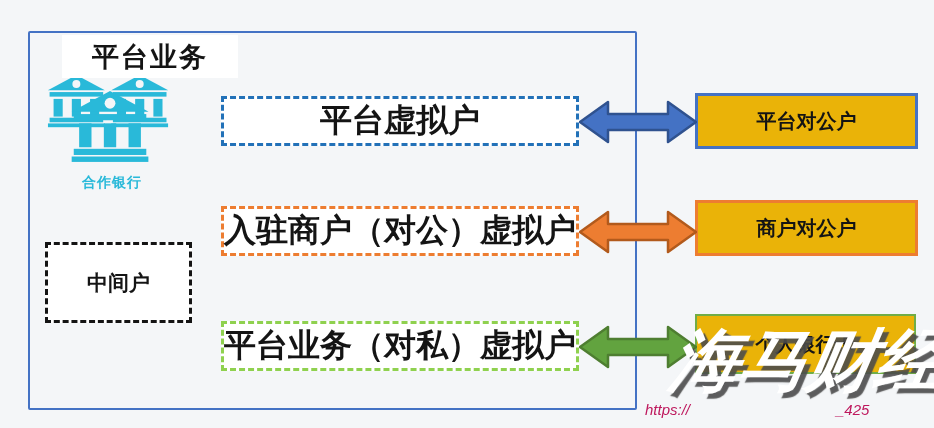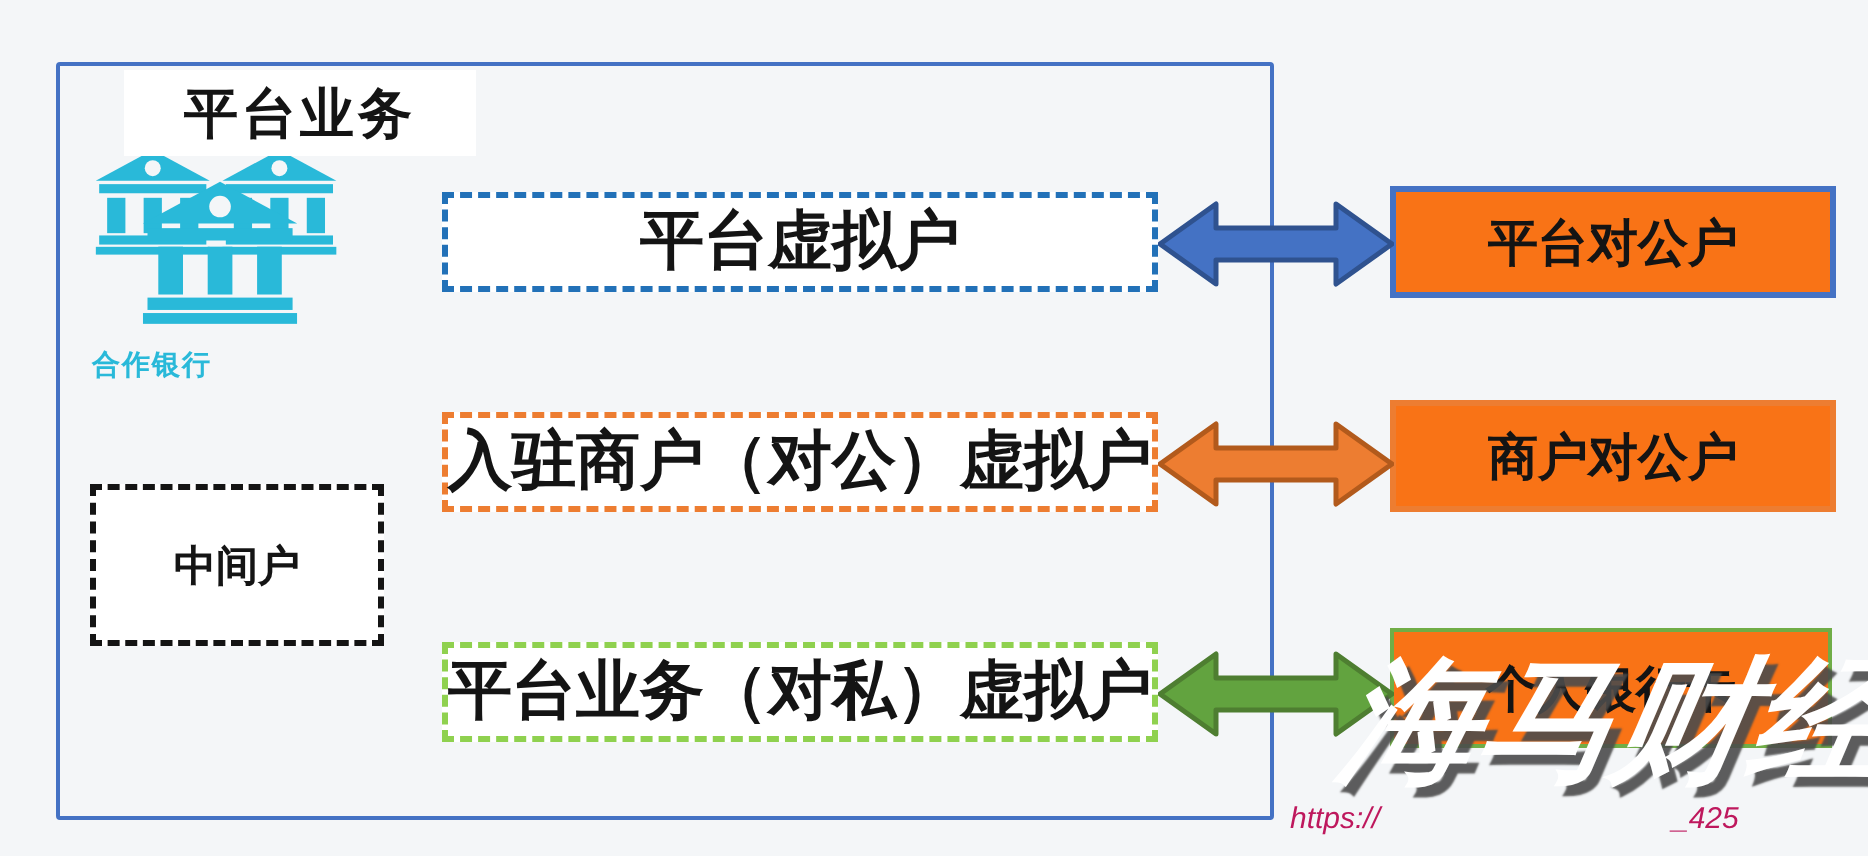--- a/index.html
+++ b/index.html
@@ -15,21 +15,21 @@
     border:2.5px solid #4472c4; border-radius:2px;
   }
   .title-box {
     position:absolute; left:62px; top:5px; width:176px; height:43px;
     background:#ffffff; display:flex; align-items:center; justify-content:center;
     font-size:27px; font-weight:700; letter-spacing:2px; z-index:2;margin-top:30px;
   }
   
   .bank-wrap { position:absolute; left:46px; top:72px; width:132px; z-index:1; }
   .bank-svg { display:block; width:132px; height:94px; }
-  .bank-label { margin-top:8px; text-align:left; font-size:14px; font-weight:700; color:#29b9d9; letter-spacing:1px; }
+  .bank-label { margin-top:8px; text-align:center; font-size:14px; font-weight:700; color:#29b9d9; letter-spacing:1px; }
   
   .dash-box {
     position:absolute; left:221px; width:352px; height:44px; background:#ffffff;
     display:flex; align-items:center; justify-content:center;
     font-size:32px; font-weight:600; z-index:1;
   }
   .dash-blue   { top:96px;  border:3px dashed #2271b8; }
   .dash-orange { top:206px; border:3px dashed #ed7d31; }
   .dash-green  { top:321px; border:3px dashed #8fd14f; }
   
@@ -40,23 +40,23 @@
     font-size:21px; font-weight:600; z-index:1;
   }
   
   .arrow { position:absolute; left:579px; width:118px; height:46px; z-index:3; }
   .arrow polygon { stroke-width:2.5; stroke-linejoin:round; }
   .arrow-1 { top:99px; }  .arrow-1 polygon { stroke:#2f528f; }
   .arrow-2 { top:209px; } .arrow-2 polygon { stroke:#b25a1c; }
   .arrow-3 { top:324px; } .arrow-3 polygon { stroke:#4e7e31; }
   
   .solid-box {
-    position:absolute; left:695px; width:217px; background:#f97316;
+    position:absolute; left:695px; width:217px; background:#eab308;
     display:flex; align-items:center; justify-content:center;
-    font-size:25px; font-weight:600; z-index:1;
+    font-size:20px; font-weight:600; z-index:1;
   }
   .solid-1 { top:93px;  height:50px; border:3px solid #4472c4; }
   .solid-2 { top:200px; height:50px; border:3px solid #ed7d31;text-align:center; }
   .solid-3 { top:314px; height:56px; border:2px solid #70ad47;text-align:center; }
   
   .wm-faint { position:absolute; top:401px; font-size:15px; font-style:italic; color:#be185d; z-index:4; }
   .wm-faint-left { left:645px; }
   .wm-faint-mid  { left:836px; }
   .wm-brand {
     position:absolute; left:672px; top:316px; z-index:5;

